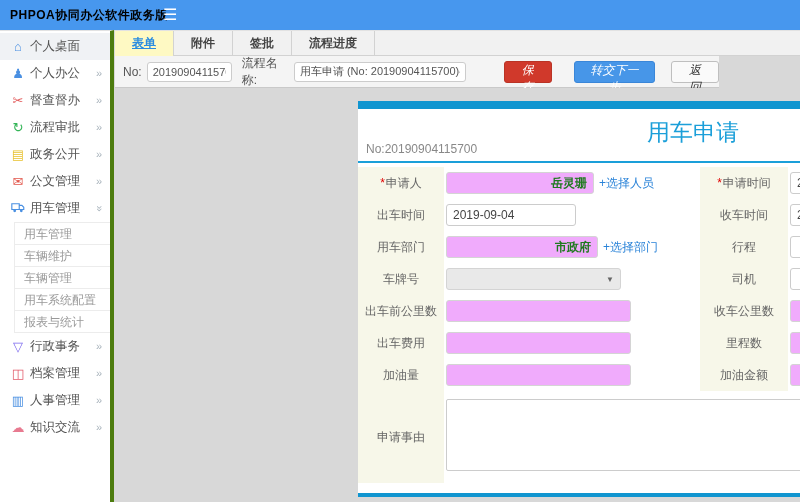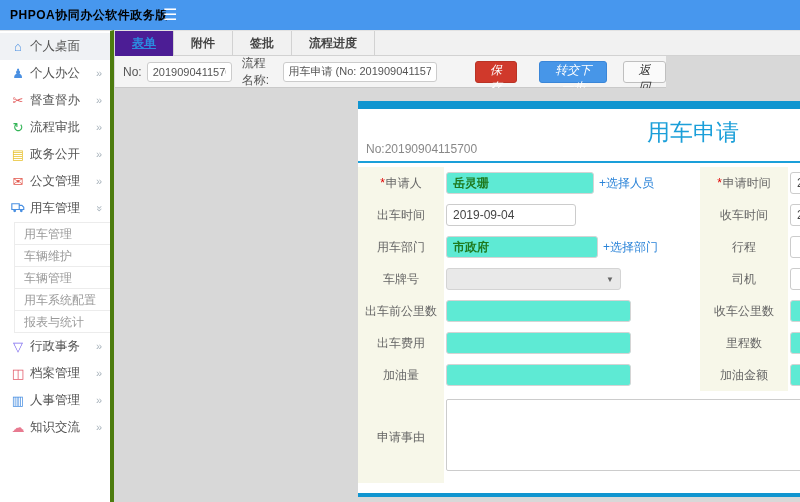--- a/index.html
+++ b/index.html
@@ -26,23 +26,23 @@
   .s-subs{margin-left:14px;border-left:1px solid #ececec;border-bottom:1px solid #ececec;}
   .s-sub{height:22px;line-height:22px;padding-left:9px;font-size:12px;color:#999;
     border-top:1px solid #ececec;cursor:pointer;white-space:nowrap;}
 
   
   .content{position:absolute;left:115px;top:30px;width:685px;height:472px;}
   .tabbar{position:absolute;left:0;top:0;width:685px;height:26px;background:#f1f1f1;
     border-top:1px solid #e2e2e2;border-bottom:1px solid #d2d2d2;}
   .tab{display:inline-block;height:25px;line-height:25px;padding:0 17px;font-size:12px;
     font-weight:bold;color:#444;border-right:1px solid #d2d2d2;cursor:pointer;vertical-align:top;}
-  .tab.active{background:#4c1d95;color:#2a8ce0;text-decoration:underline;}
-
-  .toolbar{position:absolute;left:0;top:26px;width:551px;height:32px;background:#f4f4f4;
+  .tab.active{background:#fef9c3;color:#2a8ce0;text-decoration:underline;}
+
+  .toolbar{position:absolute;left:0;top:26px;width:604px;height:32px;background:#f4f4f4;
     border-bottom:1px solid #c9c9c9;display:flex;align-items:center;font-size:12px;color:#555;}
   .toolbar .lbl{margin-left:8px;}
   .tb-inp{height:20px;border:1px solid #ccc;border-radius:3px;background:#fff;
     font-size:11px;color:#555;padding:0 5px;margin-left:5px;
     font-family:"Liberation Sans","DejaVu Sans",sans-serif;}
   .btn{height:22px;border:1px solid transparent;border-radius:3px;font-size:12px;
     padding:0 12px;cursor:pointer;font-family:"Liberation Sans","DejaVu Sans",sans-serif;font-style:italic;}
   .btn-save{background:#d0392b;border-color:#b93325;color:#fff;margin-left:38px;}
   .btn-next{background:#4796e8;border-color:#3a86d8;color:#fff;margin-left:22px;}
   .btn-back{background:#fafafa;border-color:#bfbfbf;color:#333;margin-left:16px;}
@@ -63,21 +63,21 @@
   .cell-lab{width:86px;background:#f7f7e9;display:flex;align-items:center;
     justify-content:center;font-size:12px;color:#666;}
   .cell-val{width:256px;display:flex;align-items:center;}
   .cell-lab2{width:88px;background:#f7f7e9;display:flex;align-items:center;
     justify-content:center;font-size:12px;color:#666;}
   .cell-val2{width:240px;display:flex;align-items:center;}
   .req{color:#e00000;margin-right:1px;}
   .f-inp{height:22px;border:1px solid #ccc;border-radius:3px;background:#fff;font-size:12px;
     color:#444;padding:0 6px;margin-left:2px;
     font-family:"Liberation Sans","DejaVu Sans",sans-serif;}
-  .f-inp.dis{background:#5eead4;border-color:#d4d4d4;}
+  .f-inp.dis{background:#f0abfc;border-color:#d4d4d4;text-align:right;}
   .f-inp.green{color:#1f7a1f;font-weight:bold;}
   .f-select{height:22px;width:175px;border:1px solid #d4d4d4;border-radius:3px;
     background:#e9e9e9;margin-left:2px;display:flex;align-items:center;
     justify-content:flex-end;padding-right:6px;font-size:8px;color:#666;cursor:pointer;}
   .f-link{font-size:12px;color:#2a83d8;margin-left:5px;cursor:pointer;text-decoration:none;}
   .f-textarea{margin:8px 0 0 2px;width:560px;height:72px;border:1px solid #ccc;
     border-radius:2px;background:#fff;resize:none;
     font-family:"Liberation Sans","DejaVu Sans",sans-serif;font-size:12px;}
 </style>
 </head>

